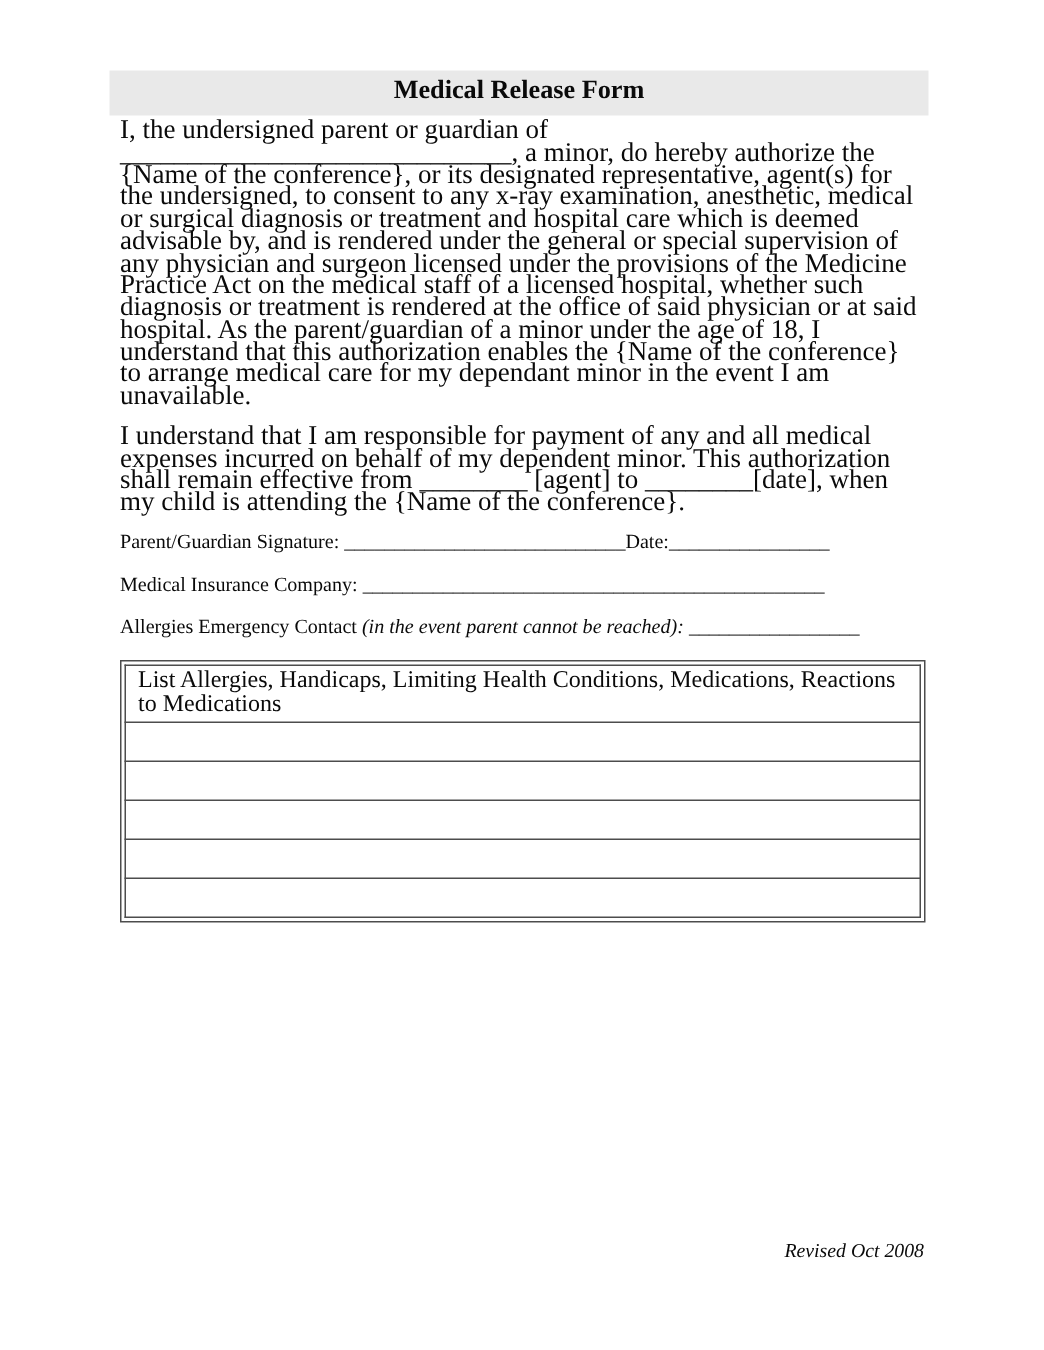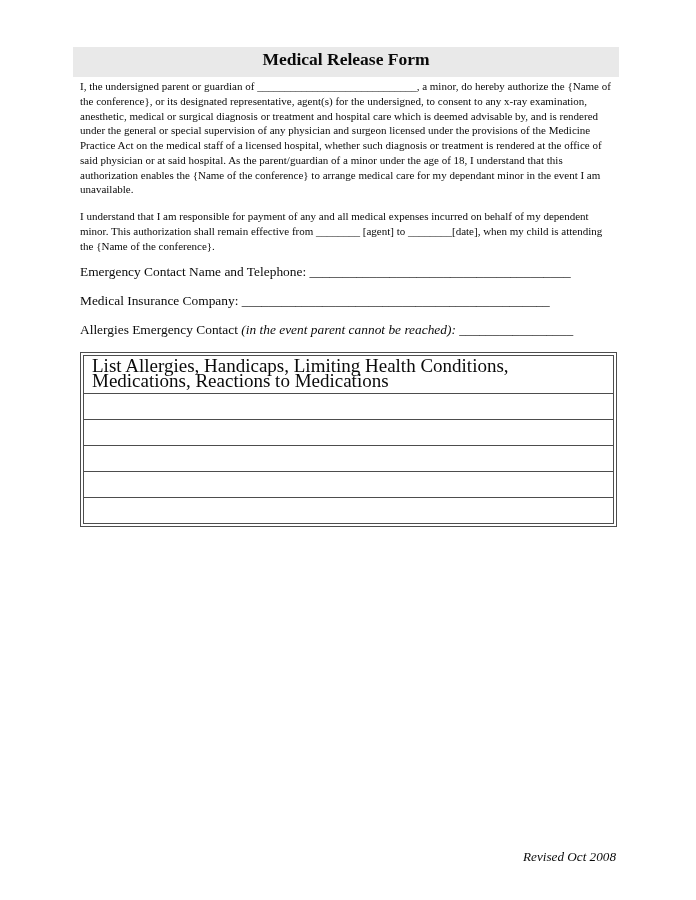--- a/index.html
+++ b/index.html
@@ -22,21 +22,21 @@
     background: #e9e9e9;
     margin: 0 -2px 2px -7px;
     text-align: center;
     font-weight: bold;
     font-size: 17.5px;
     line-height: 24px;
     height: 30px;
   }
   .body-text {
     margin: 0 0 12px 0;
-    font-size: 11px;
+    font-size: 18px;
     line-height: 14.75px;
     text-align: left;
   }
   .field-row {
     font-size: 13.4px;
     line-height: 14.7px;
     margin-bottom: 14.1px;
     white-space: pre;
   }
   .italic { font-style: italic; text-align: center; }
@@ -46,51 +46,51 @@
     margin-top: 12px;
     background: #ffffff;
   }
   .allergy-table {
     width: 100%;
     border-collapse: collapse;
     table-layout: fixed;
   }
   .allergy-table td {
     border: 1px solid #4d4d4d;
-    font-size: 19px;
+    font-size: 16px;
     vertical-align: top;
   }
   .allergy-table td.hdr {
     padding: 2px 8px 4px;
     line-height: 15.5px;
   }
   .allergy-table tr.empty td { height: 23px; }
   .footer {
     position: absolute;
     right: 80px;
-    top: 849px;
+    top: 826px;
     font-style: italic;
     font-size: 13.2px;
   }
 </style>
 </head>
 <body>
 
 <div class="page">
   <div class="content">
 
     <div class="title-bar" style="background: rgb(233, 233, 233);">Medical Release Form</div>
 
     <p class="body-text"><span>I, the undersigned parent or guardian of </span><span>_____________________________</span><span>, a minor, do hereby authorize the {Name of the conference}, or its designated representative, agent(s) for the undersigned, to consent to any x-ray examination, anesthetic, medical or surgical diagnosis or treatment and hospital care which is deemed advisable by, and is rendered under the general or special supervision of any physician and surgeon licensed under the provisions of the Medicine Practice Act on the medical staff of a licensed hospital, whether such diagnosis or treatment is rendered at the office of said physician or at said hospital. As the parent/guardian of a minor under the age of 18, I understand that this authorization enables the {Name of the conference} to arrange medical care for my dependant minor in the event I am unavailable.</span></p>
 
     <p class="body-text"><span>I understand that I am responsible for payment of any and all medical expenses incurred on behalf of my dependent minor. This authorization shall remain effective from </span><span>________</span><span> [agent] to </span><span>________</span><span>[date], when my child is attending the {Name of the conference}.</span></p>
 
+    <div class="field-row"><span>Parent/Guardian Signature: </span><span>____________________________</span><span>Date:</span><span>________________</span></div>
 
 
-    <div class="field-row"><span>Emergency Contact Name and Telephone: </span><span>_______________________________________</span></div>
 
 
     <div class="field-row"><span>Medical Insurance Company: </span><span>______________________________________________</span></div>
 
 
     <div class="field-row"><span>Allergies Emergency Contact </span><span class="italic">(in the event parent cannot be reached): </span><span>_________________</span></div>
 
 
     <div class="tbl-wrap">
       <table class="allergy-table">

